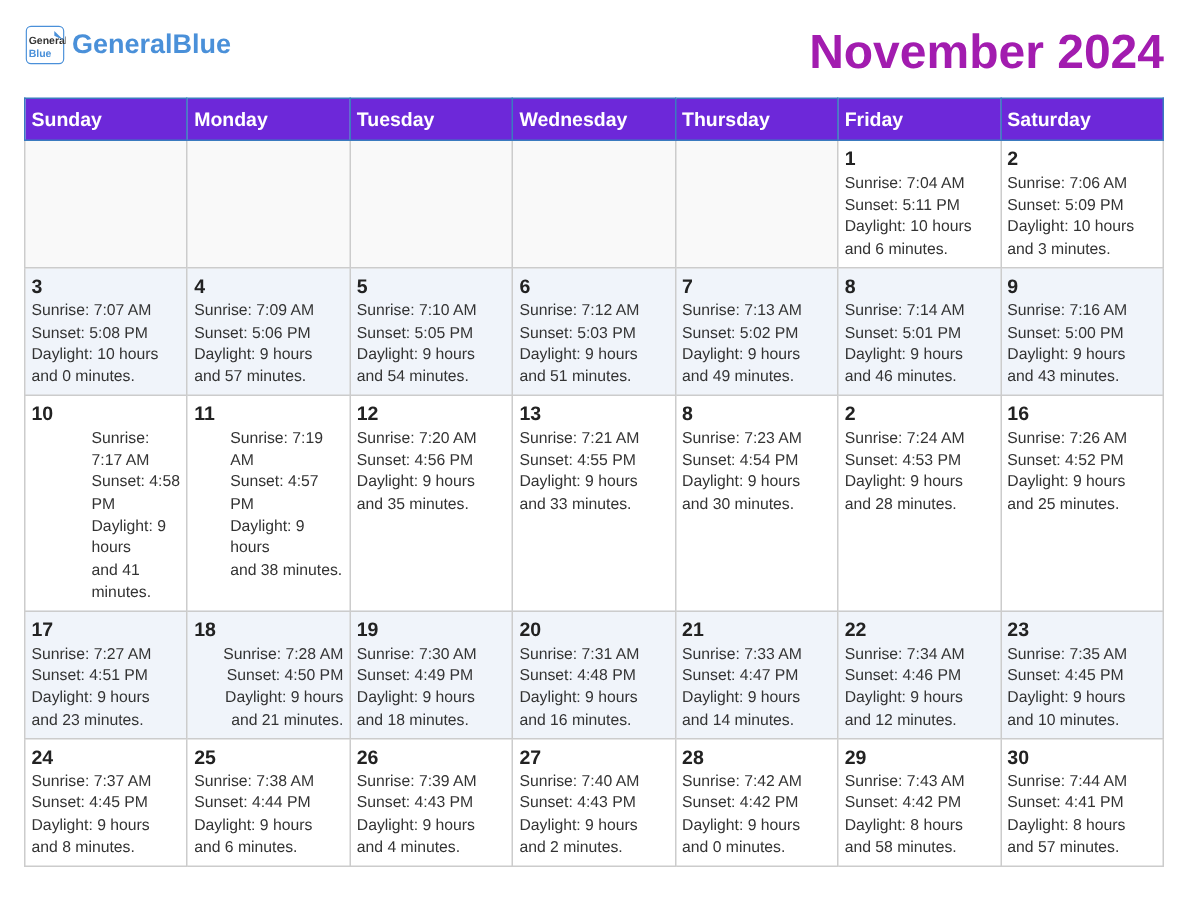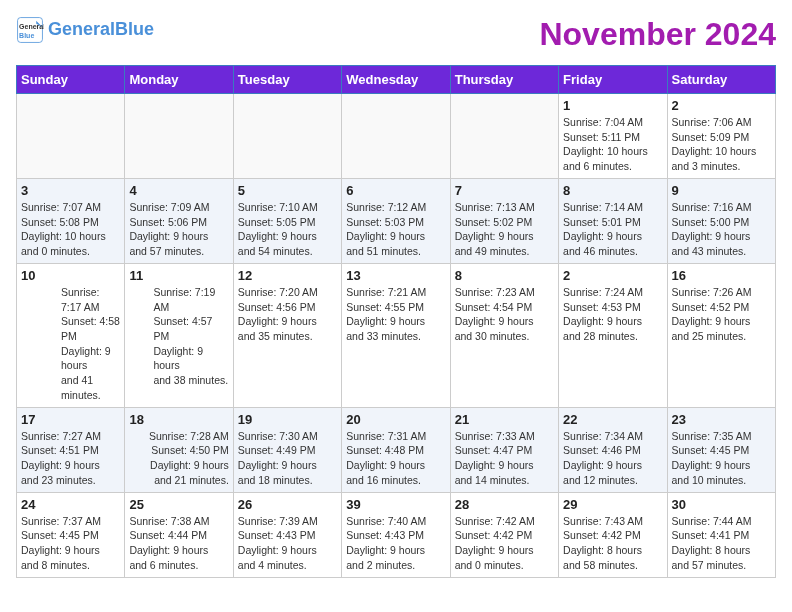--- a/index.html
+++ b/index.html
@@ -311,21 +311,21 @@
 and 6 minutes.</div>
         </td>
         <td>
           <div class="day-number">26</div>
           <div class="day-info" style="white-space: pre-line;">Sunrise: 7:39 AM
 Sunset: 4:43 PM
 Daylight: 9 hours
 and 4 minutes.</div>
         </td>
         <td>
-          <div class="day-number">39</div>
+          <div class="day-number">27</div>
           <div class="day-info" style="white-space: pre-line;">Sunrise: 7:40 AM
 Sunset: 4:43 PM
 Daylight: 9 hours
 and 2 minutes.</div>
         </td>
         <td>
           <div class="day-number">28</div>
           <div class="day-info" style="white-space: pre-line;">Sunrise: 7:42 AM
 Sunset: 4:42 PM
 Daylight: 9 hours

